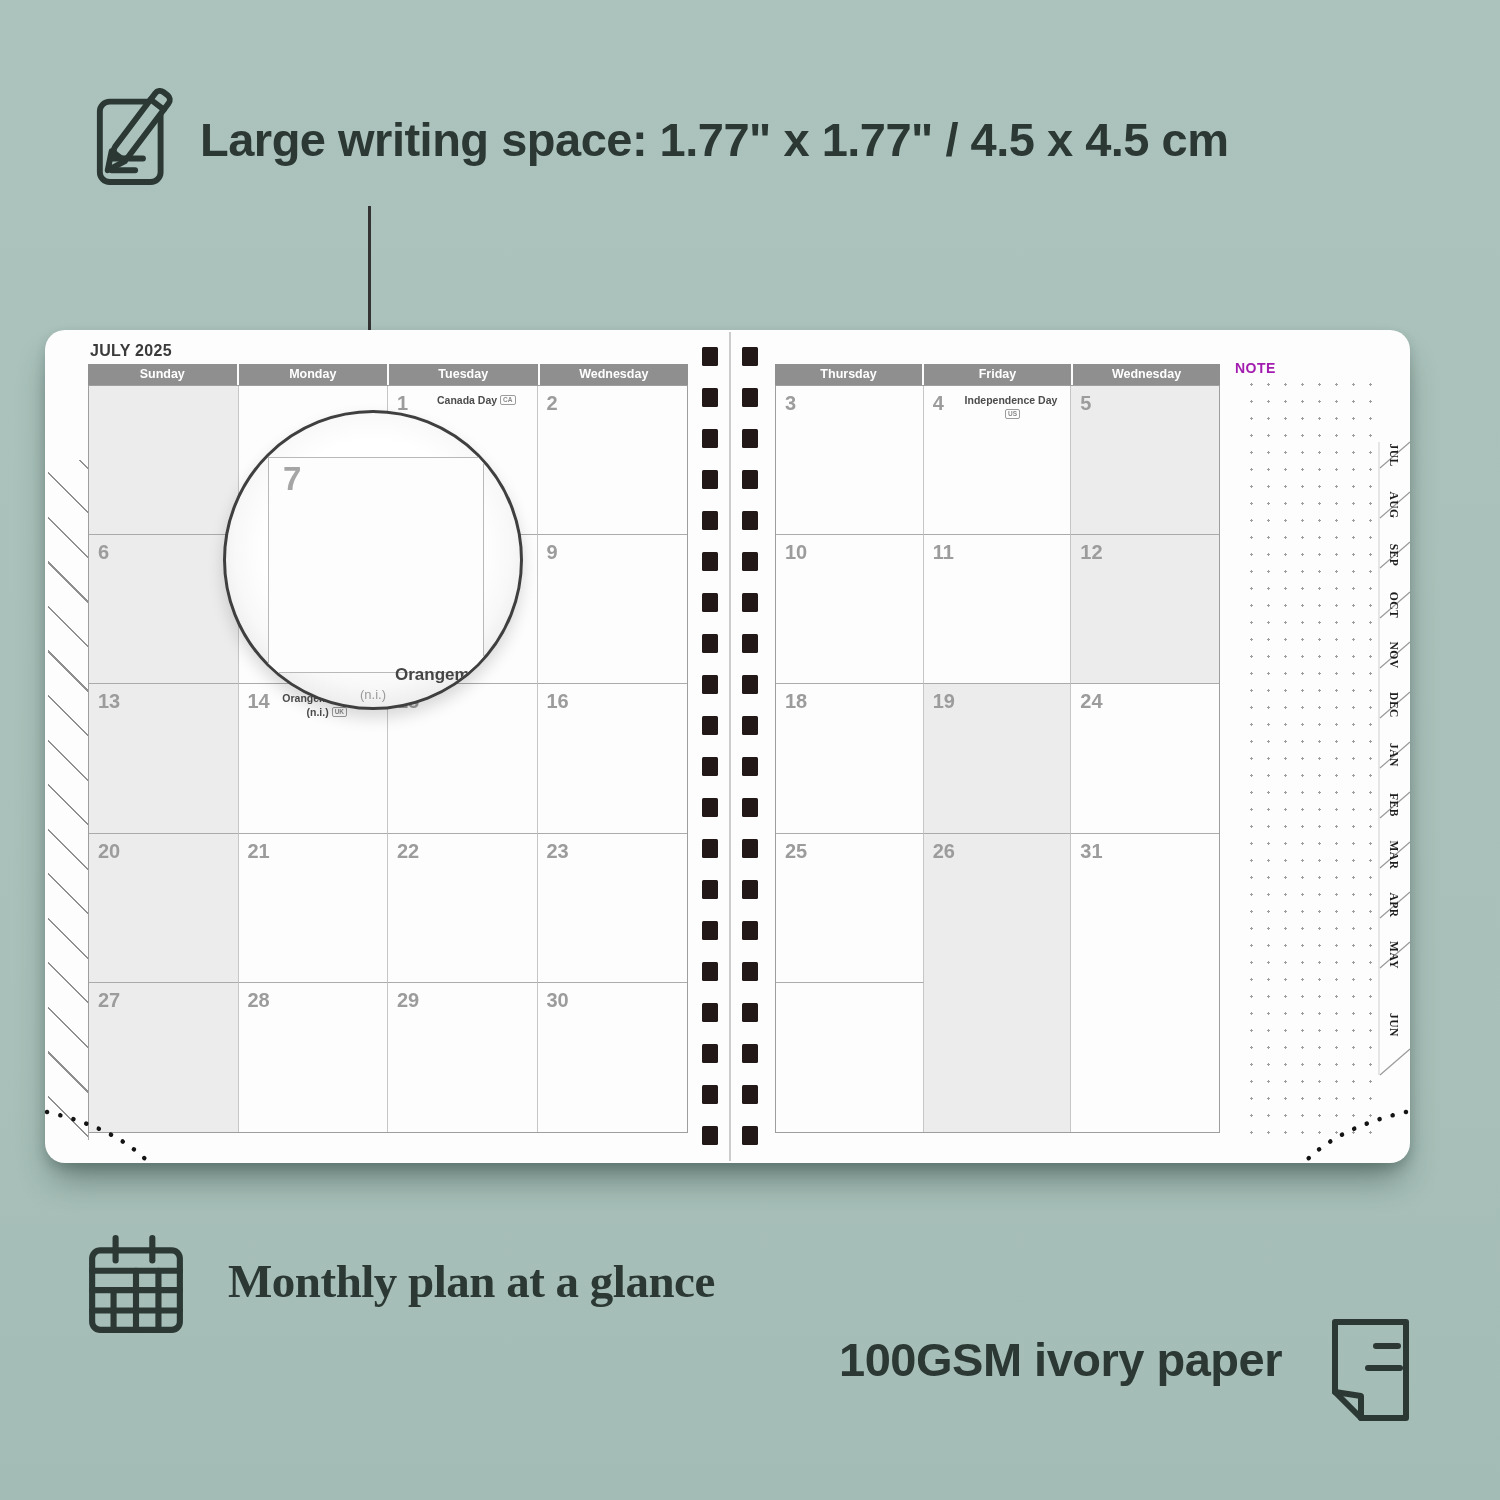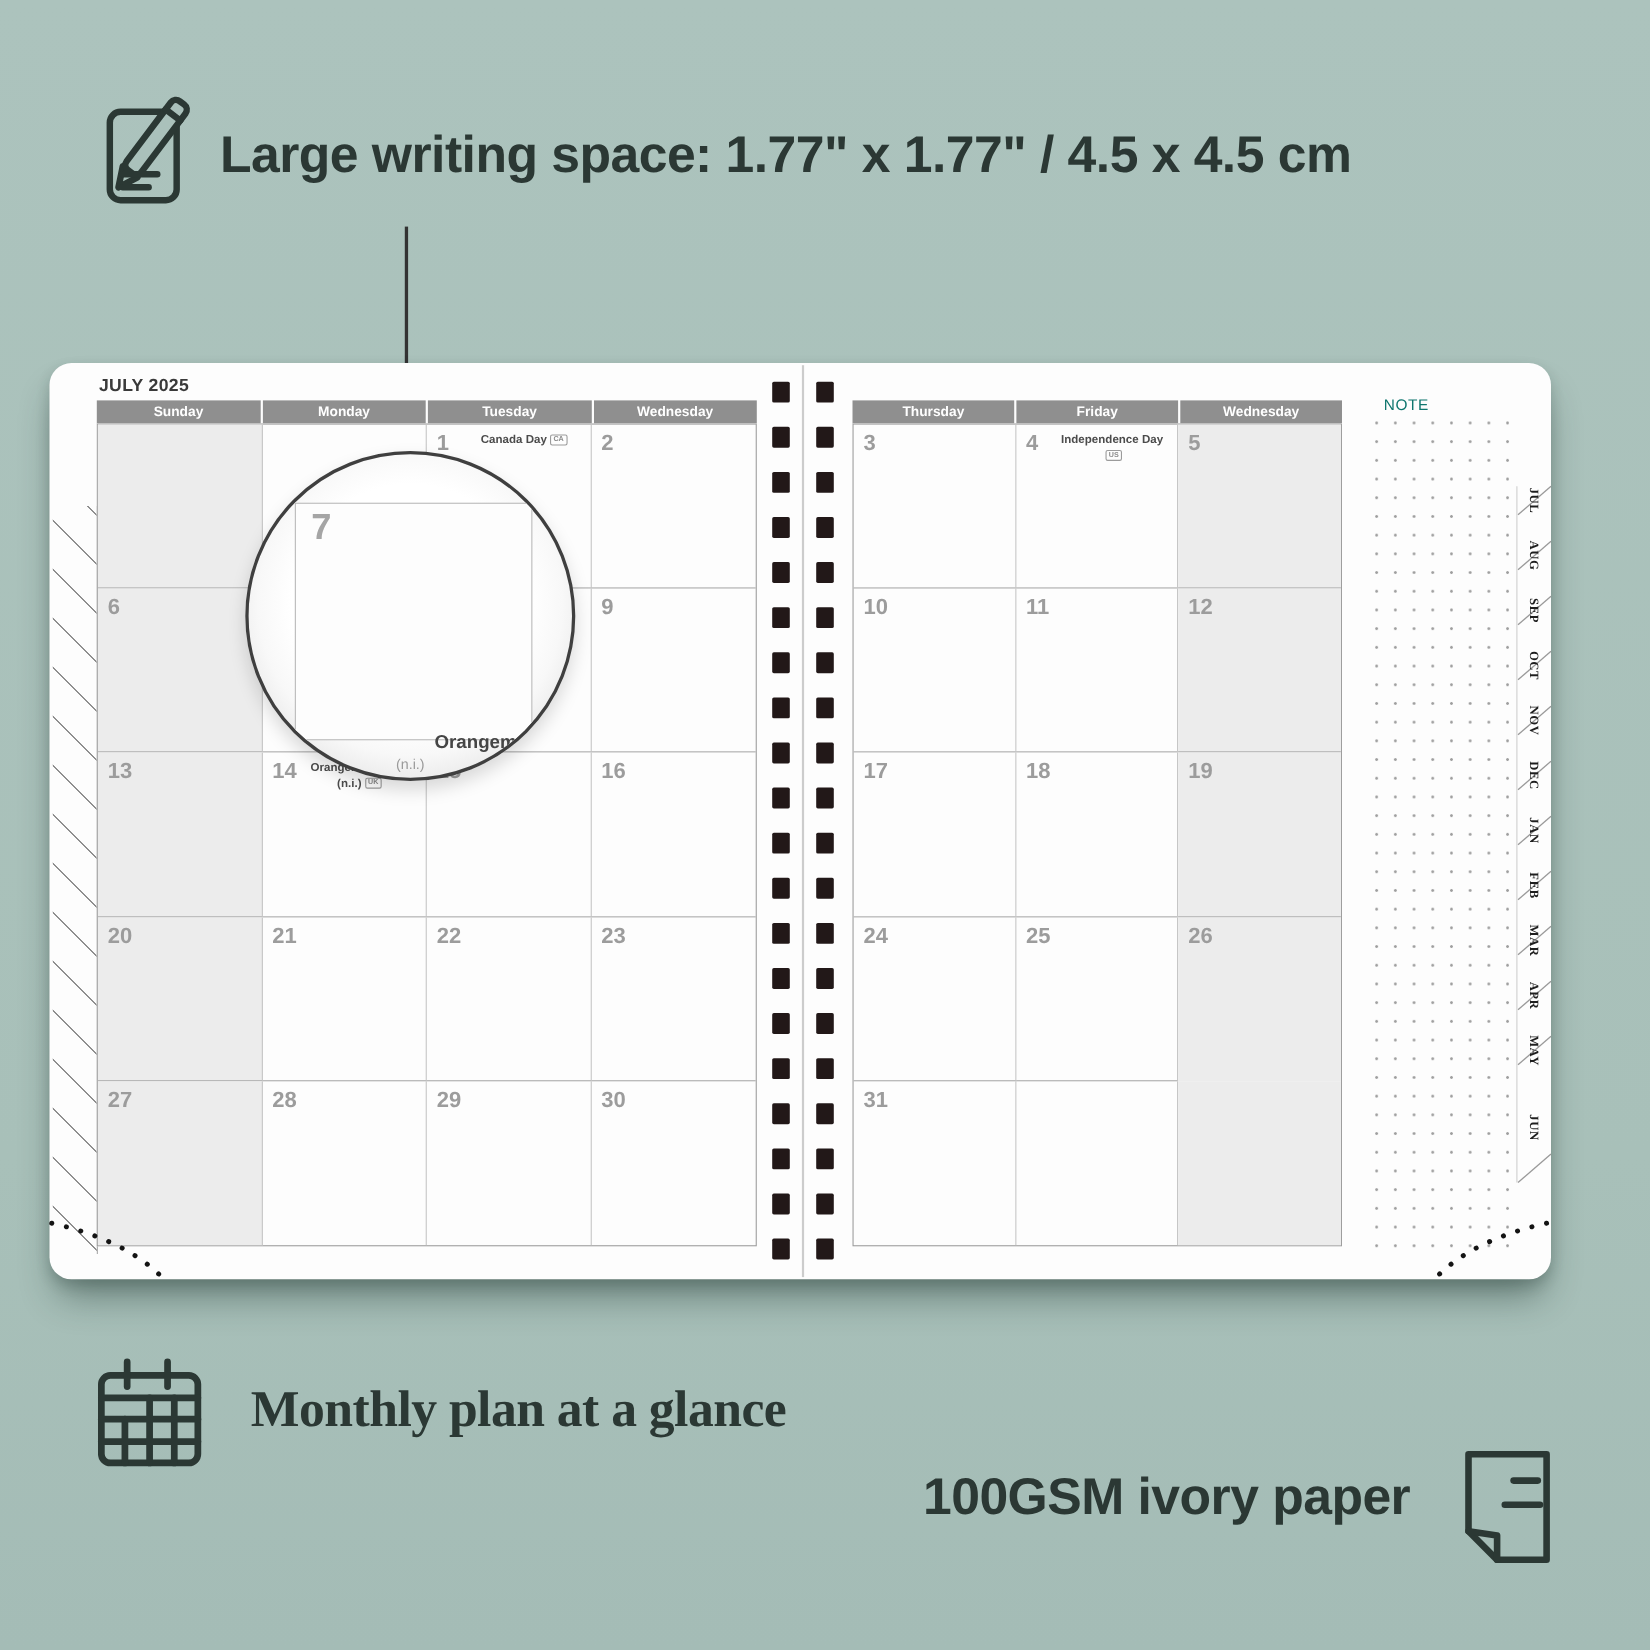--- a/index.html
+++ b/index.html
@@ -46,22 +46,22 @@
   .badge{display:inline-block;border:1px solid #9b9b9b;color:#8a8a8a;border-radius:2px;
          font-size:6.5px;line-height:8px;padding:0 2px;margin-left:3px;vertical-align:2px;font-weight:700;}
 
   
   .binding-col{position:absolute;top:17px;width:16px;height:800px;}
   .binding-col.col-a{left:657px;} .binding-col.col-b{left:697px;}
   .sq{position:absolute;left:0;width:16px;height:19px;background:#221818;border-radius:1.5px;}
   .center-line{position:absolute;left:684px;top:2px;width:1.5px;height:829px;background:#cccccc;}
 
   
-  .note-label{position:absolute;left:1190px;top:30px;font-size:14px;font-weight:400;color:#0f766e;
-              letter-spacing:0.5px;background:#fdfdfd;padding-right:8px;z-index:2;margin-left:23px;}
+  .note-label{position:absolute;left:1190px;top:30px;font-size:14px;font-weight:700;color:#a21caf;
+              letter-spacing:0.5px;background:#fdfdfd;padding-right:8px;z-index:2;}
   .dot-grid{position:absolute;left:1198px;top:46px;width:141px;height:759px;
             background-image:radial-gradient(circle,#9f9f9f 1.1px, transparent 1.4px);
             background-size:17px 17px;}
   .tabs{position:absolute;left:1332px;top:98px;width:36px;height:660px;overflow:visible;}
   .tab-label{font-family:"Liberation Serif", serif;font-size:11.5px;font-weight:bold;fill:#1e1e1e;letter-spacing:0.5px;}
 
   
   .arcs{position:absolute;left:0;top:0;width:1500px;height:1500px;pointer-events:none;}
   .arc{fill:none;stroke:#141414;stroke-width:4.5;stroke-linecap:round;stroke-dasharray:0.1 13.5;}
 
@@ -240,23 +240,20 @@
           <span class="date">5</span>
         </div>
         <div class="cell">
           <span class="date">10</span>
         </div>
         <div class="cell">
           <span class="date">11</span>
         </div>
         <div class="cell weekend">
           <span class="date">12</span>
-        </div>
-        <div class="cell">
-          <span class="date">17</span>
         </div>
         <div class="cell">
           <span class="date">18</span>
         </div>
         <div class="cell weekend">
           <span class="date">19</span>
         </div>
         <div class="cell">
           <span class="date">24</span>
         </div>

